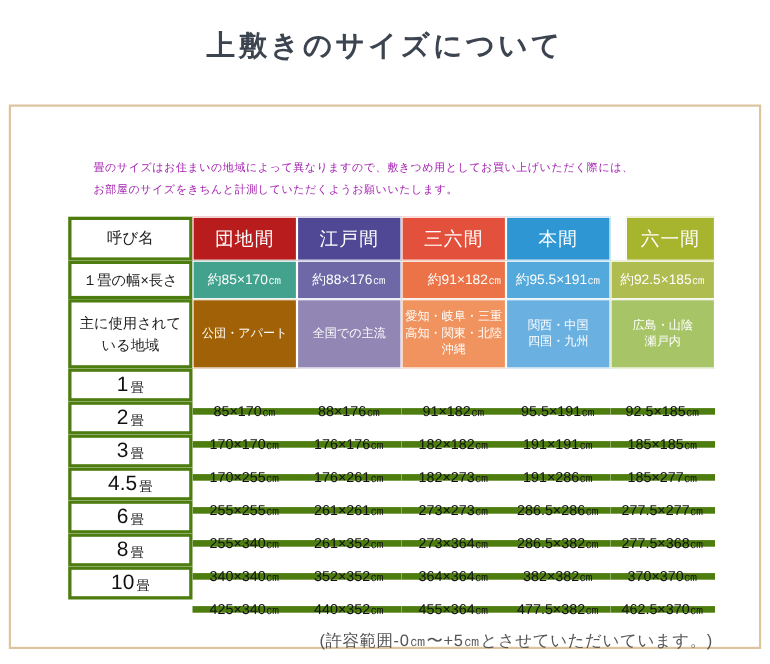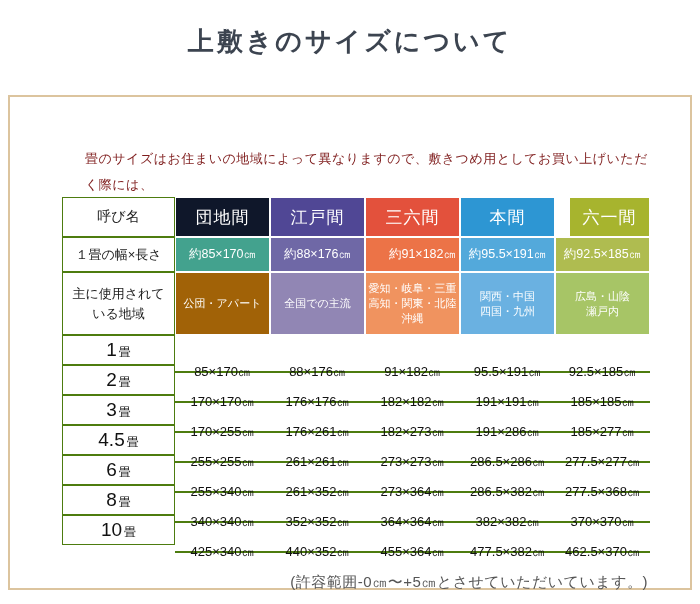--- a/index.html
+++ b/index.html
@@ -12,33 +12,33 @@
     margin:0;padding-top:24px;text-align:center;
     font-family:"Liberation Serif","DejaVu Serif",serif;
     font-size:26px;font-weight:600;color:#3c4450;letter-spacing:3px;
   }
   .frame{
     position:absolute;left:8px;top:95px;width:684px;height:495px;
     border:2px solid #dcc49e;box-sizing:border-box;background:#fff;
   }
   .intro{
     position:absolute;left:75px;top:36px;width:565px;
-    font-size:13px;line-height:2.0;color:#7f1d1d;letter-spacing:0.5px;
+    font-size:10px;line-height:2.0;color:#a21caf;letter-spacing:0.5px;
   }
   .size-table{
     position:absolute;left:52px;top:100px;
     display:grid;
     grid-template-columns:113px repeat(5,95px);
     grid-template-rows:40px 35px 63px repeat(7,30px);
   }
   .cell{
     box-sizing:border-box;display:flex;align-items:center;justify-content:center;
     text-align:center;
   }
-  .cell.plain{border:1px solid #4d7c0f;background:#fff;color:#1c1c1c;}
+  .cell.plain{border:3px solid #4d7c0f;background:#fff;color:#1c1c1c;}
   .cell.colored{border:1px solid #ffffff;color:#ffffff;}
   .cell.corner{font-size:14px;}
   .cell.head{font-size:17px;letter-spacing:1px;}
   .cell.label{font-size:13px;white-space:pre-line;line-height:1.5;}
   .cell.mid{font-size:12.5px;letter-spacing:0;}
   .cell.region{font-size:11px;line-height:15px;white-space:pre-line;padding:2px;}
   .cell.rowlabel .num{font-size:19px;color:#111;}
   .cell.rowlabel .unit{font-size:12px;margin-left:2px;color:#111;position:relative;top:2px;}
   .cell.val{font-size:13px;color:#111;margin-top:36px;}
   .footnote{
@@ -50,21 +50,21 @@
 <body>
 
 <h1 class="page-title">上敷きのサイズについて</h1>
 
 <div class="frame">
   <p class="intro"><span>畳のサイズはお住まいの地域によって異なりますので、敷きつめ用としてお買い上げいただく際には、</span><br>
   <span>お部屋のサイズをきちんと計測していただくようお願いいたします。</span></p>
 
   <div class="size-table">
       <div class="cell corner plain">呼び名</div>
-      <div class="cell head colored" style="background: #0f172a;">団地間</div>
+      <div class="cell head colored" style="background: #b91c1c;">団地間</div>
       <div class="cell head colored" style="background: rgb(80, 71, 149);">江戸間</div>
       <div class="cell head colored" style="background: rgb(227, 81, 60);">三六間</div>
       <div class="cell head colored" style="background: rgb(45, 150, 211);">本間</div>
       <div class="cell head colored" style="background: rgb(167, 180, 46); margin-left: 14px;">六一間</div>
       <div class="cell label plain">１畳の幅×長さ</div>
       <div class="cell mid colored" style="background: rgb(67, 162, 142);">約85×170㎝</div>
       <div class="cell mid colored" style="background: rgb(111, 104, 166);">約88×176㎝</div>
       <div class="cell mid colored" style="background: rgb(236, 115, 71); padding-left: 20px;">約91×182㎝</div>
       <div class="cell mid colored" style="background: rgb(83, 169, 219);">約95.5×191㎝</div>
       <div class="cell mid colored" style="background: rgb(175, 188, 80);">約92.5×185㎝</div>

